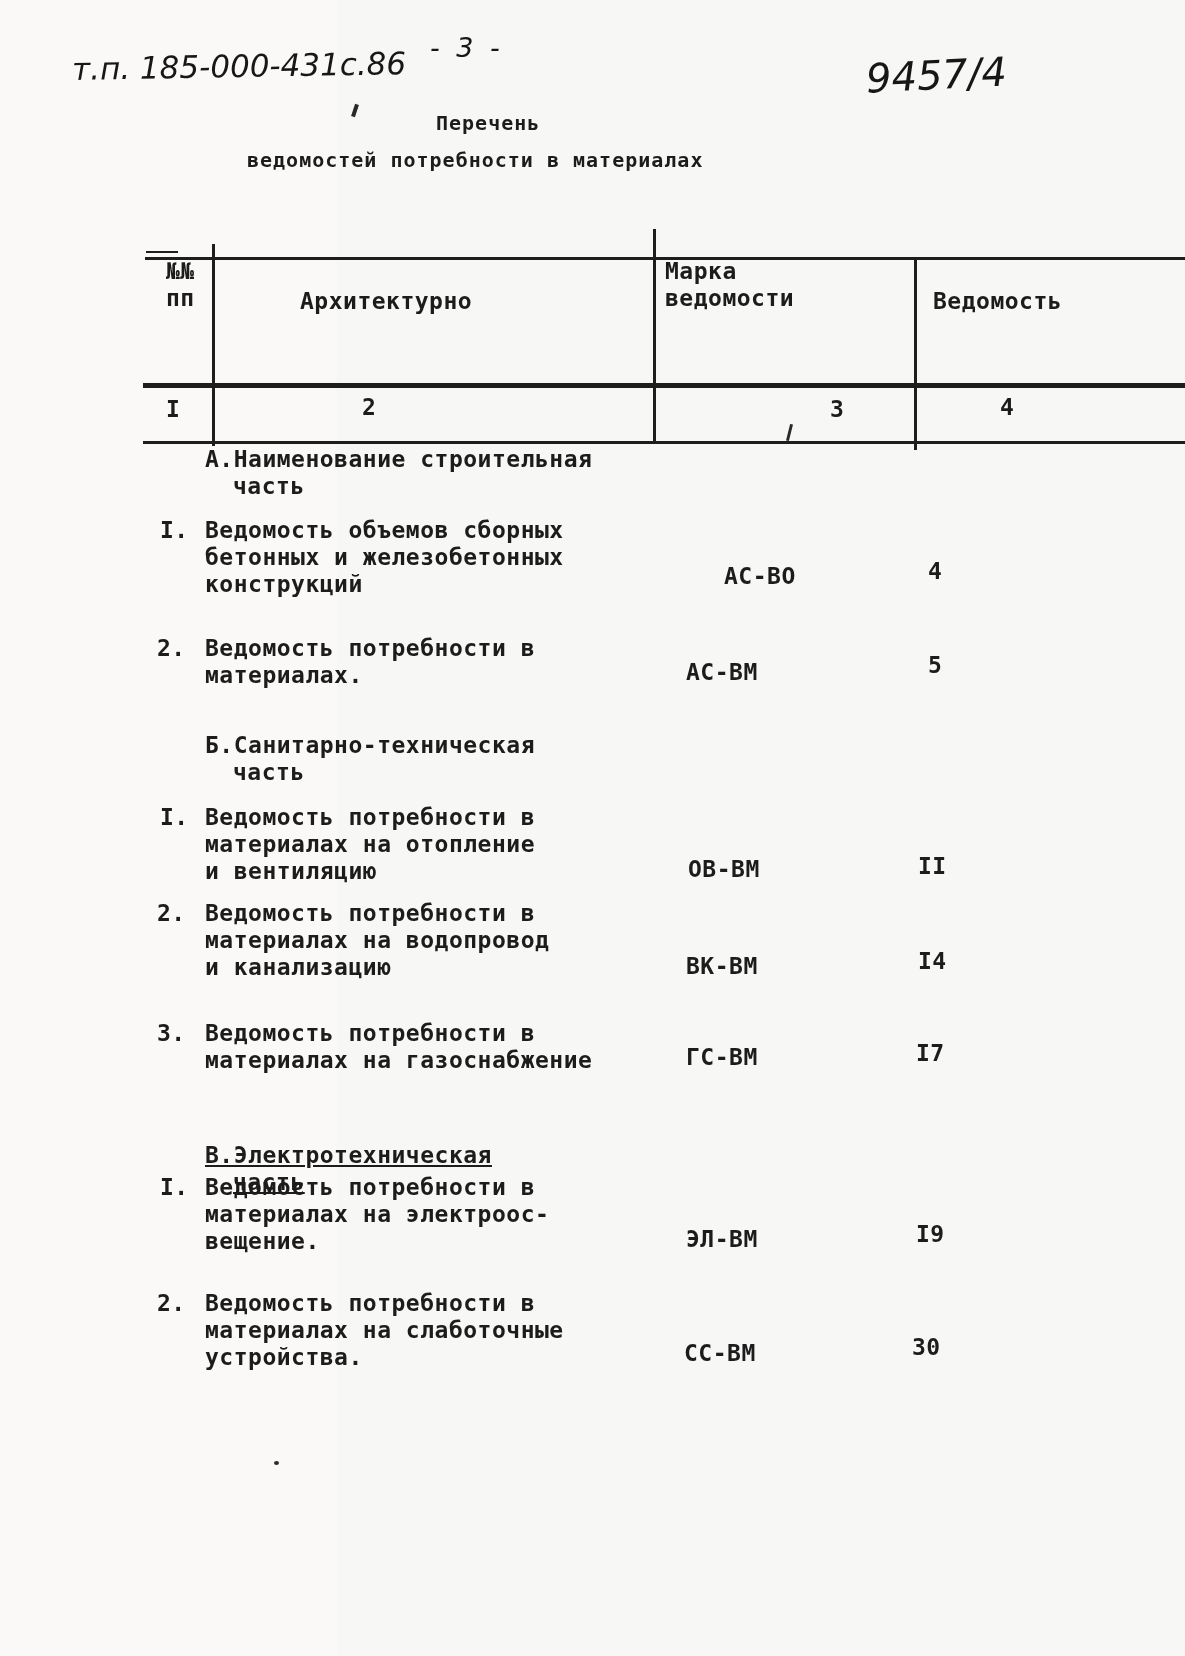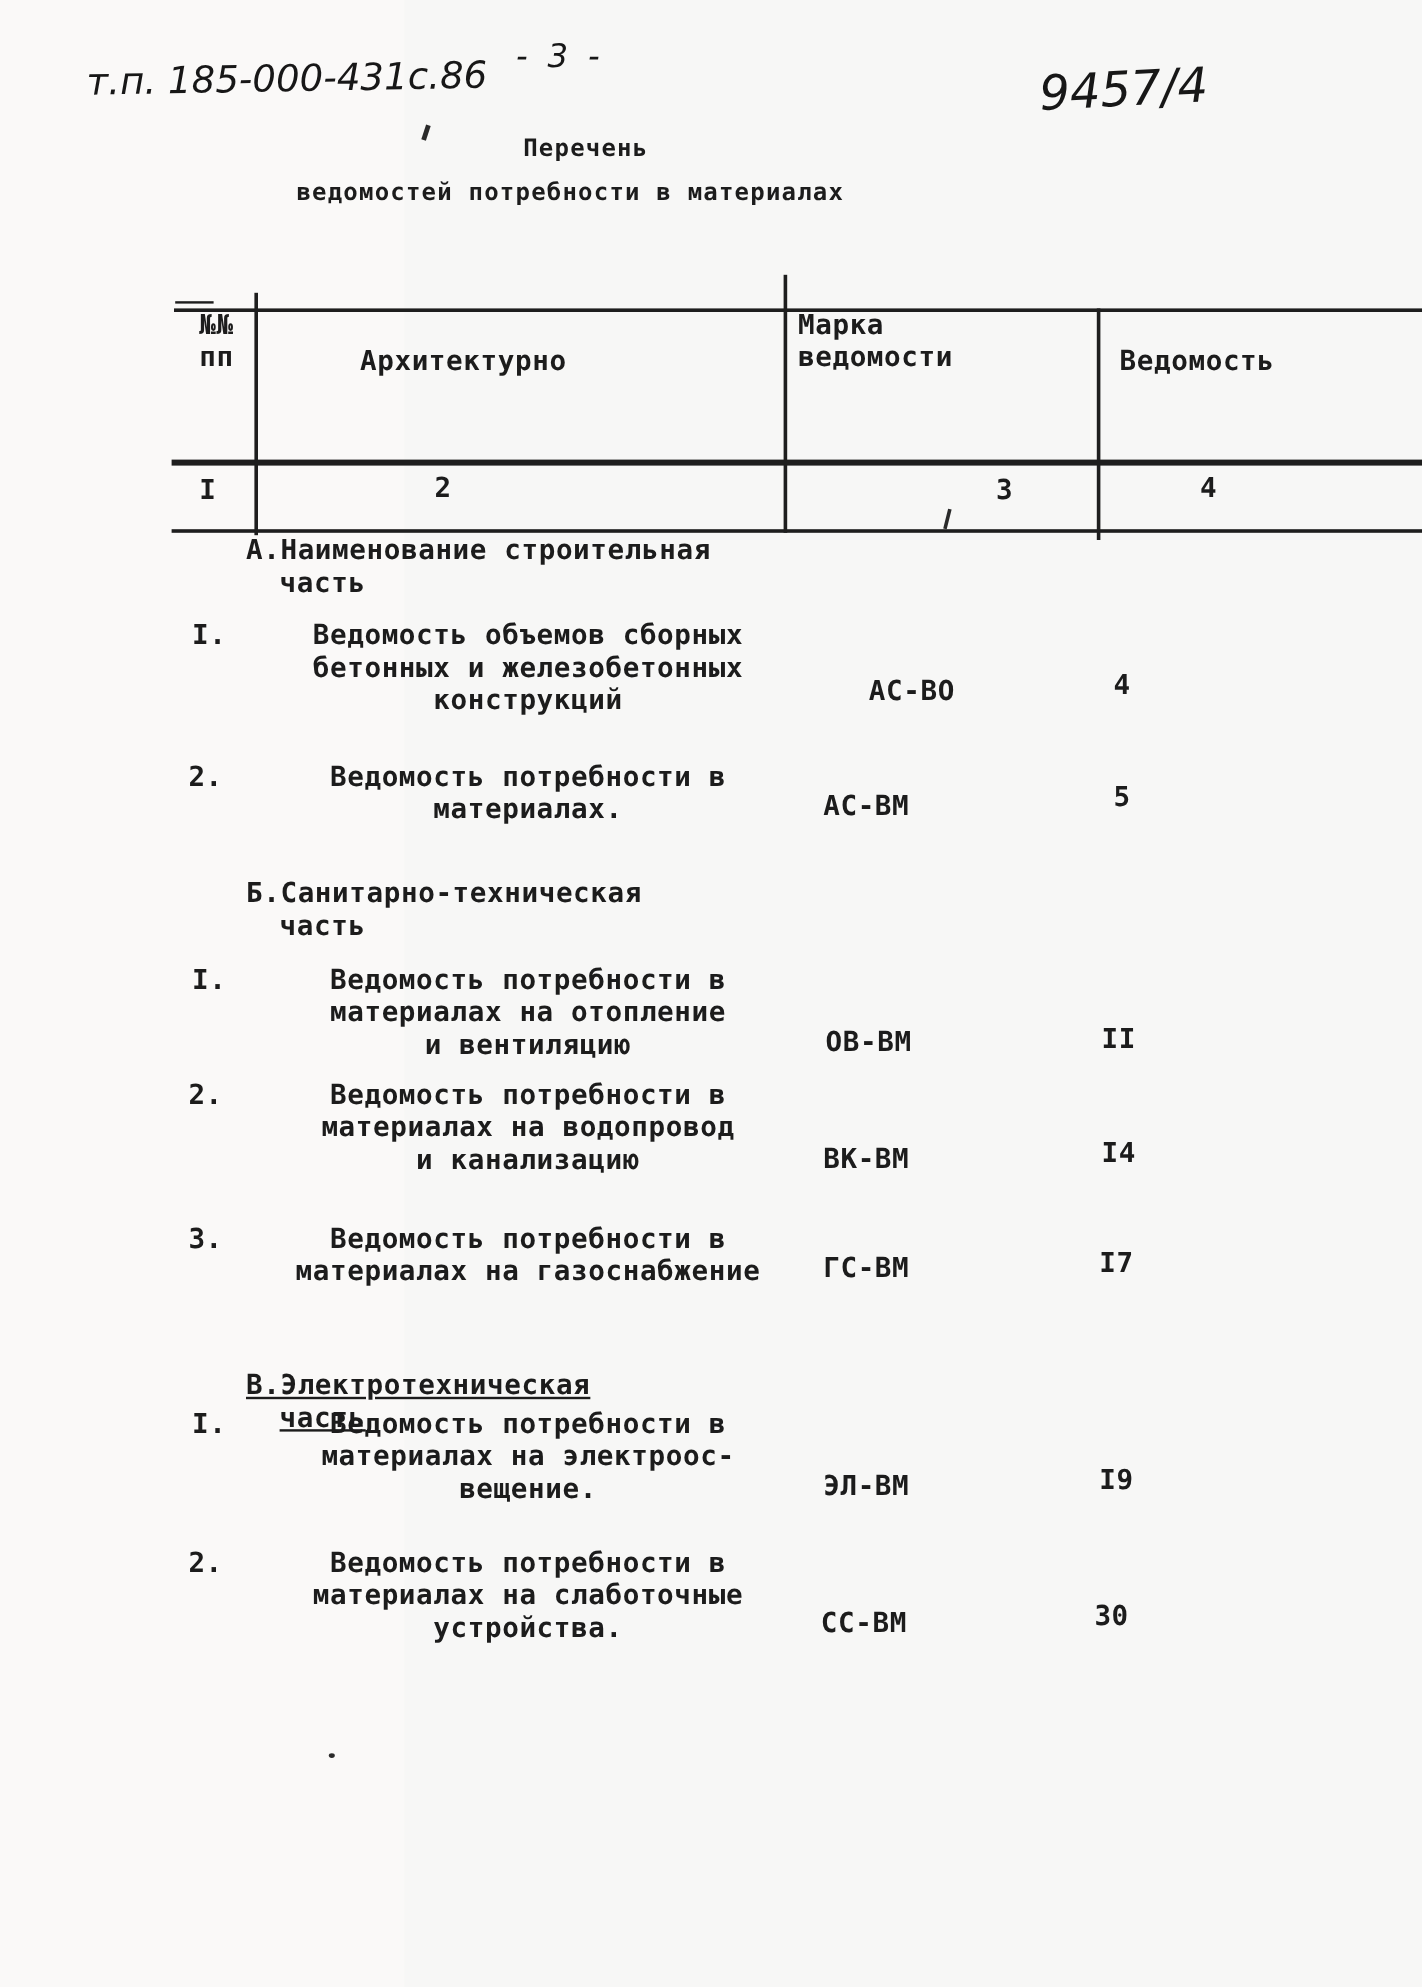--- a/index.html
+++ b/index.html
@@ -22,21 +22,21 @@
     font-size:23px; line-height:27px; font-weight:600;
     letter-spacing:0.5px; white-space:pre-line; color:#1c1c1c;
   }
   .tw-title { font-size:20px; letter-spacing:1px;text-align:right; }
   
   .hand {
     font-family:"DejaVu Sans", sans-serif;
     font-style:italic; color:#171717; white-space:nowrap;
   }
   .section-title { padding-left:28px; text-indent:-28px; width:480px; }
-  .name-cell { width:470px;text-align:center; }
+  .name-cell { width:470px; }
   
   .hline { position:absolute; background:#1e1e1e; height:3px; z-index:1; }
   .hline.thick { height:5px; }
   .vline { position:absolute; background:#1e1e1e; width:3px; z-index:1; }
   .stray {
     position:absolute; background:#2a2a2a; z-index:2;
   }
 </style>
 </head>
 <body>

